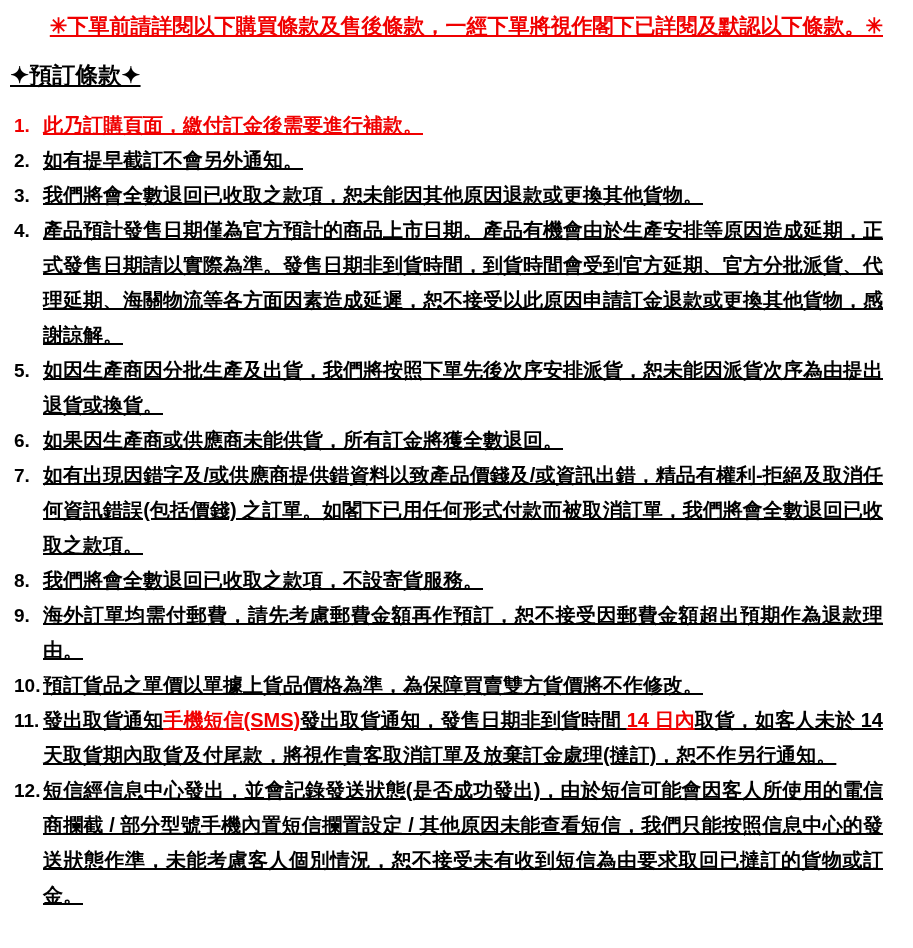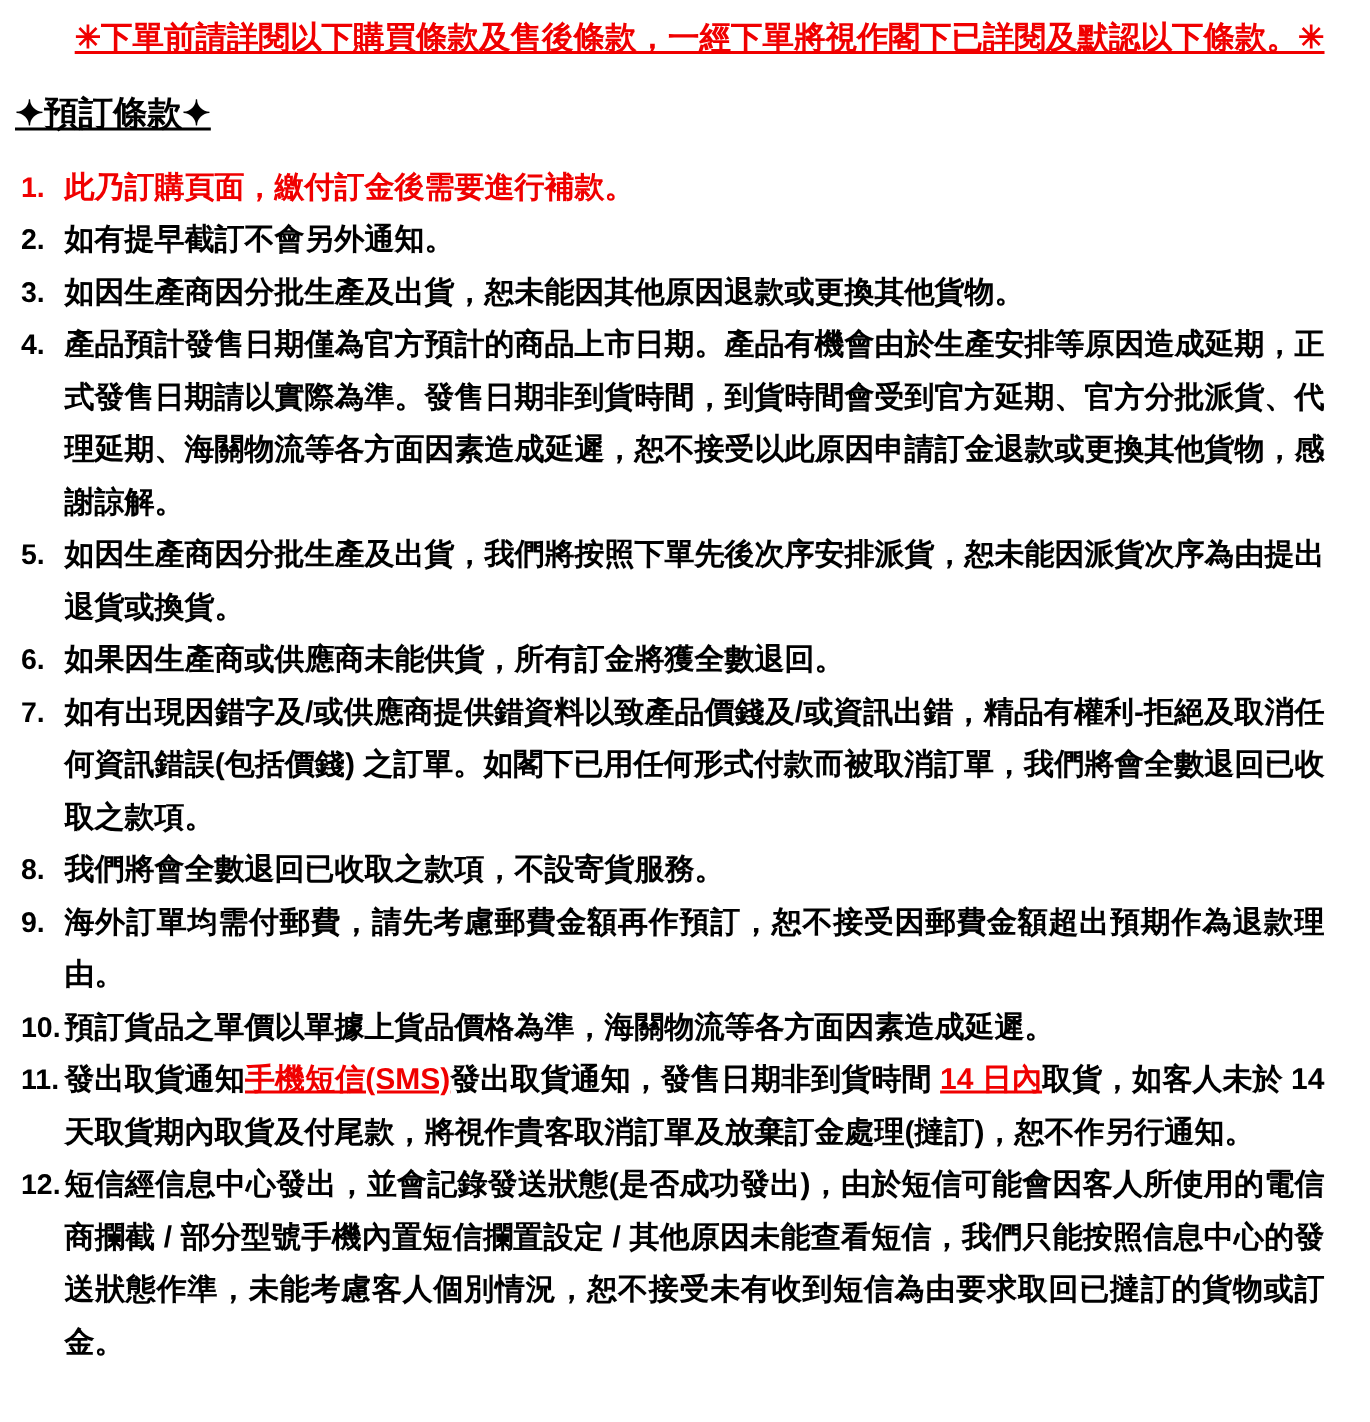--- a/index.html
+++ b/index.html
@@ -41,20 +41,21 @@
     padding: 0 0 0 33px;
     counter-reset: term;
     font-size: 20px;
     line-height: 35px;
   }
   ol.terms li {
     counter-increment: term;
     position: relative;
     text-align: justify;
     margin: 0;
+    text-decoration: underline;
   }
   ol.terms li::before {
     content: counter(term) ".";
     position: absolute;
     left: -29px;
     top: 0;
     font-size: 19px;
   }
   li.red-item, li.red-item::before {
     color: var(--red);
@@ -67,23 +68,23 @@
 </head>
 <body>
 
 <p class="notice">✳下單前請詳閱以下購買條款及售後條款，一經下單將視作閣下已詳閱及默認以下條款。✳</p>
 
 <h2 class="section-heading"><span class="heading-text">✦預訂條款✦</span></h2>
 
 <ol class="terms">
     <li class="red-item"><span>此乃訂購頁面，繳付訂金後需要進行補款。</span></li>
     <li><span>如有提早截訂不會另外通知。</span></li>
-    <li><span>如因生產商因分批生產及出貨，恕未能因其他原因退款或更換其他貨物。</span></li>
+    <li><span>我們將會全數退回已收取之款項，恕未能因其他原因退款或更換其他貨物。</span></li>
     <li><span>產品預計發售日期僅為官方預計的商品上市日期。產品有機會由於生產安排等原因造成延期，正式發售日期請以實際為準。發售日期非到貨時間，到貨時間會受到官方延期、官方分批派貨、代理延期、海關物流等各方面因素造成延遲，恕不接受以此原因申請訂金退款或更換其他貨物，感謝諒解。</span></li>
     <li><span>如因生產商因分批生產及出貨，我們將按照下單先後次序安排派貨，恕未能因派貨次序為由提出退貨或換貨。</span></li>
     <li><span>如果因生產商或供應商未能供貨，所有訂金將獲全數退回。</span></li>
     <li><span>如有出現因錯字及/或供應商提供錯資料以致產品價錢及/或資訊出錯，精品有權利-拒絕及取消任何資訊錯誤(包括價錢) 之訂單。如閣下已用任何形式付款而被取消訂單，我們將會全數退回已收取之款項。</span></li>
     <li><span>我們將會全數退回已收取之款項，不設寄貨服務。</span></li>
     <li><span>海外訂單均需付郵費，請先考慮郵費金額再作預訂，恕不接受因郵費金額超出預期作為退款理由。</span></li>
-    <li><span>預訂貨品之單價以單據上貨品價格為準，海關物流等各方面因素造成延遲。</span></li>
+    <li><span>預訂貨品之單價以單據上貨品價格為準，為保障買賣雙方貨價將不作修改。</span></li>
     <li><span>發出取貨通知</span><span class="hl-red">手機短信(SMS)</span><span>發出取貨通知，發售日期非到貨時間 </span><span class="hl-red">14 日內</span><span>取貨，如客人未於 14 天取貨期內取貨及付尾款，將視作貴客取消訂單及放棄訂金處理(撻訂)，恕不作另行通知。</span></li>
     <li><span>短信經信息中心發出，並會記錄發送狀態(是否成功發出)，由於短信可能會因客人所使用的電信商攔截 / 部分型號手機內置短信攔置設定 / 其他原因未能查看短信，我們只能按照信息中心的發送狀態作準，未能考慮客人個別情況，恕不接受未有收到短信為由要求取回已撻訂的貨物或訂金。</span></li>
   </ol>
 
 </body></html>

